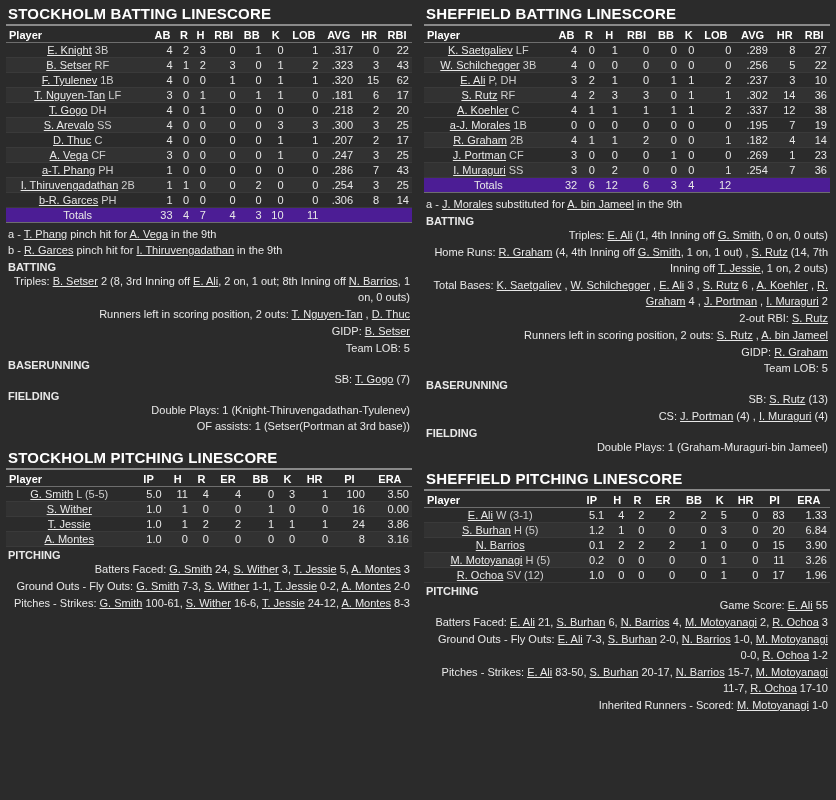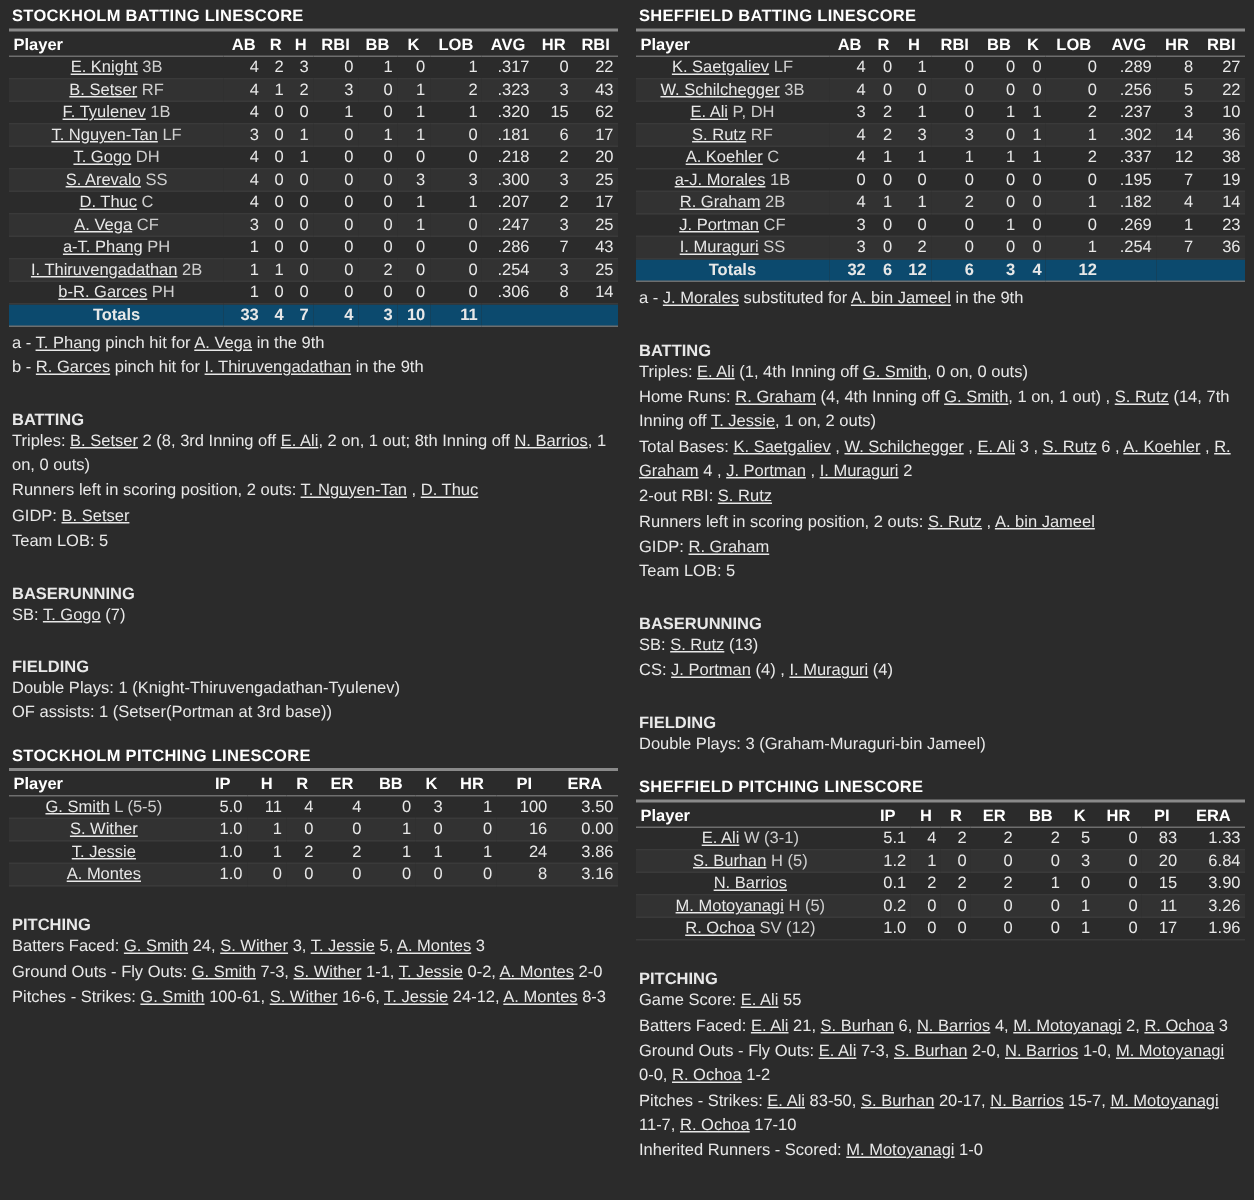--- a/index.html
+++ b/index.html
@@ -11,21 +11,21 @@
   }
   body {
     width: 836px; height: 800px;
     font-size: 11px;
     overflow: hidden;
   }
   .page { display: flex; width: 836px; }
   .col { width: 418px; }
   .panel { padding: 0 6px 0 6px; }
   h2.section-title {
-    font-size: 11px;
+    font-size: 15px;
     font-weight: bold;
     margin: 4px 0 2px 0;
     padding: 1px 2px 2px 2px;
     color: #ffffff;
     border-bottom: 2px solid #8a8a8a;
     letter-spacing: 0.2px;
   }
   table.ls {
     width: 100%;
     border-collapse: collapse;
@@ -41,39 +41,39 @@
   table.ls th.name { text-align: left; }
   table.ls td {
     text-align: right;
     padding: 1px 3px;
     white-space: nowrap;
     border-bottom: 1px solid #3a3a3a;
   }
   table.ls td.name { text-align: center; }
   table.ls tr.alt td { background: #323232; }
   table.ls tr.totals td {
-    font-weight: bold;
+    font-weight: normal;
     border-top: 1px solid #6e6e6e;
     border-bottom: 1px solid #6e6e6e;
-    background: #0c4a6e;
+    background: #4c1d95;
   }
   .pname { text-decoration: underline; }
   .pos { color: #cfcfcf; }
   .sub-indent { padding-left: 12px; }
   .notes {
     margin-top: 4px;
     line-height: 1.45;
     padding: 0 2px;
   }
   .blockhead {
     font-weight: bold;
-    margin-top: 20px;
+    margin-top: 2px;
     padding: 0 2px;
   }
-  .blocklines { line-height: 1.45; padding: 0 2px; }
+  .blocklines { line-height: 1.45; padding: 0 2px; text-align: right; }
   .blocklines div { margin: 1px 0; }
   u { text-decoration: underline; }
   .spacer { height: 8px; }
 </style>
 </head>
 <body>
 
 <div class="page">
 
   <div class="col">
@@ -526,21 +526,21 @@
         </div>
 
       <div class="blockhead">BASERUNNING</div>
       <div class="blocklines" id="r-base-lines">
           <div>SB: <u>S. Rutz</u> (13)</div>
           <div>CS: <u>J. Portman</u> (4) , <u>I. Muraguri</u> (4)</div>
         </div>
 
       <div class="blockhead">FIELDING</div>
       <div class="blocklines" id="r-field-lines">
-          <div>Double Plays: 3 (Graham-Muraguri-bin Jameel)</div>
+          <div>Double Plays: 1 (Graham-Muraguri-bin Jameel)</div>
         </div>
     </div>
 
     <div class="spacer"></div>
 
     <div class="panel">
       <h2 class="section-title">SHEFFIELD PITCHING LINESCORE</h2>
       <table class="ls">
         <thead>
             <tr id="rpt-head">

